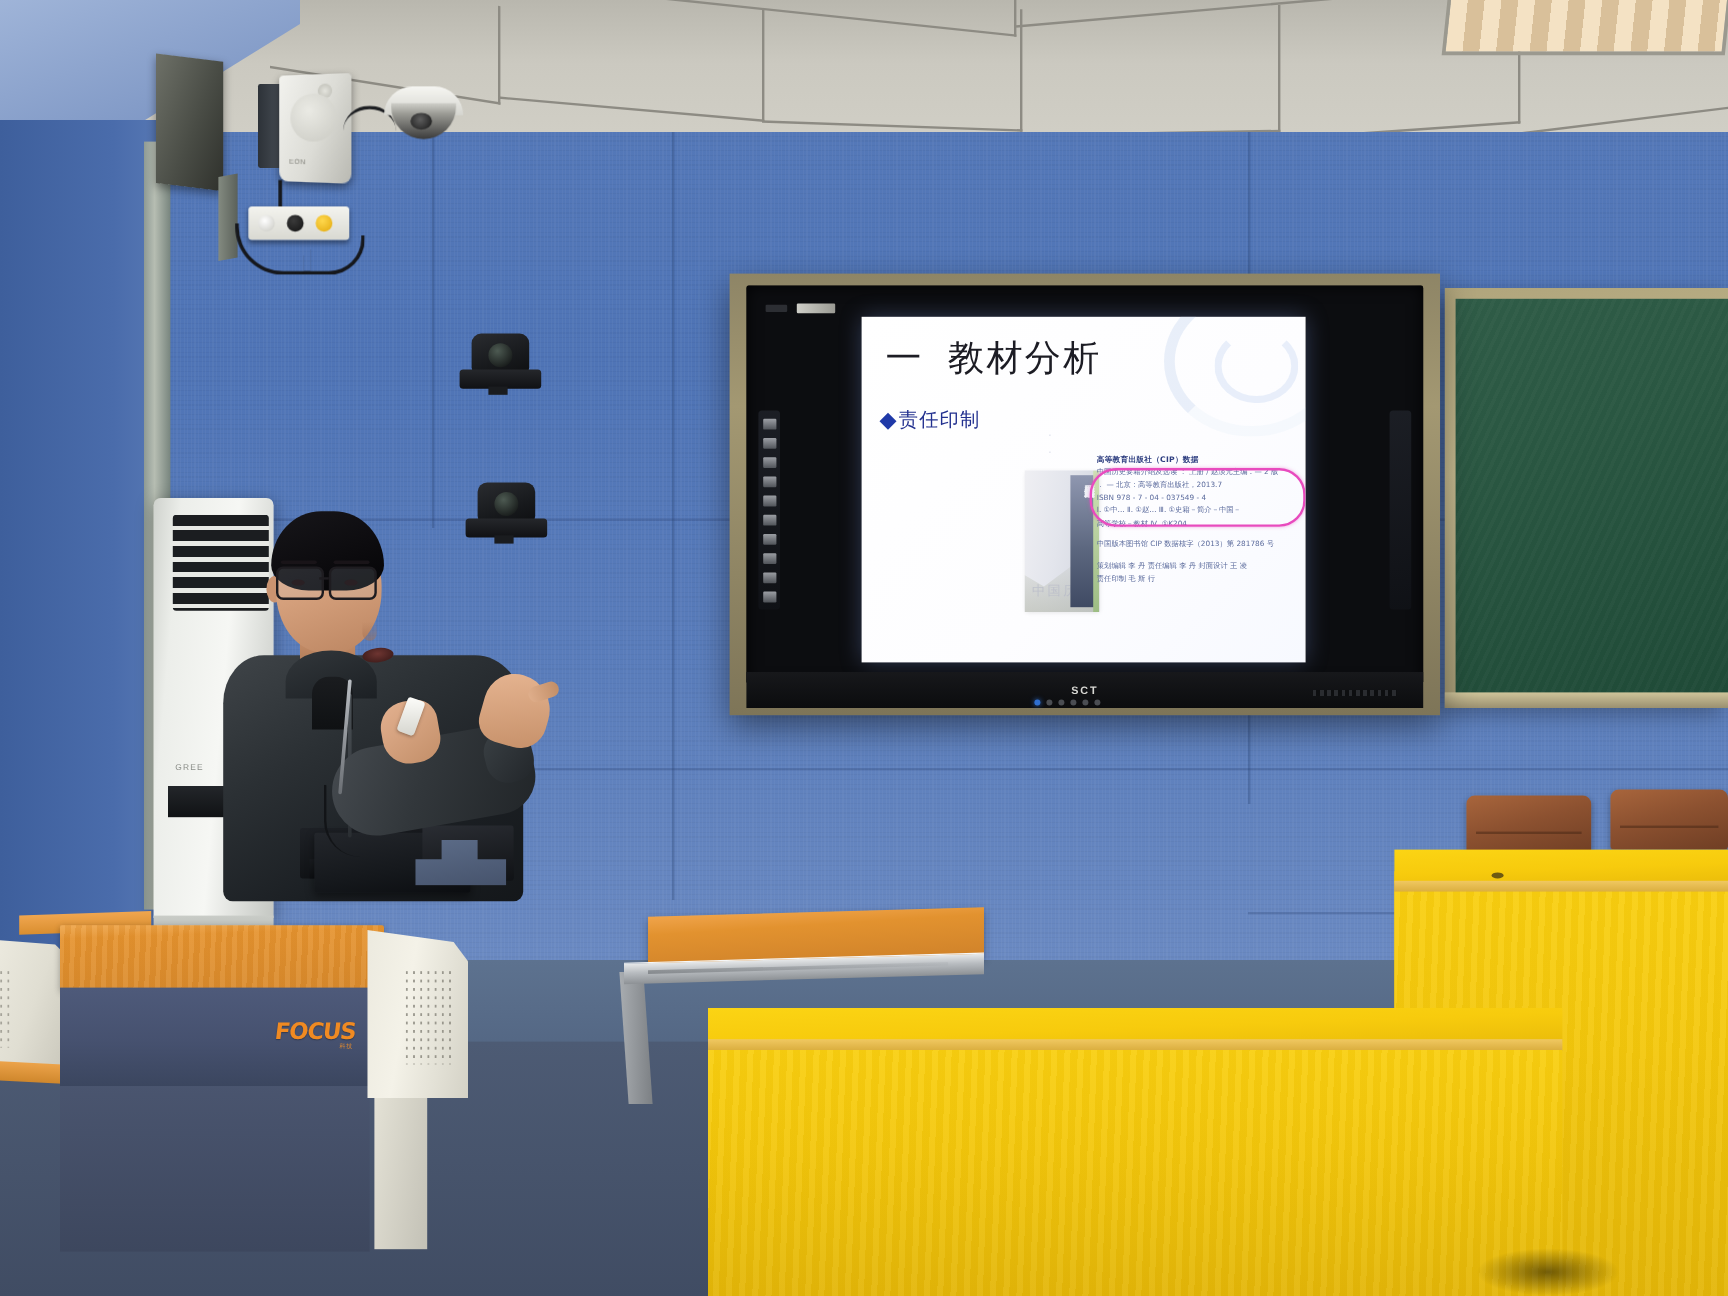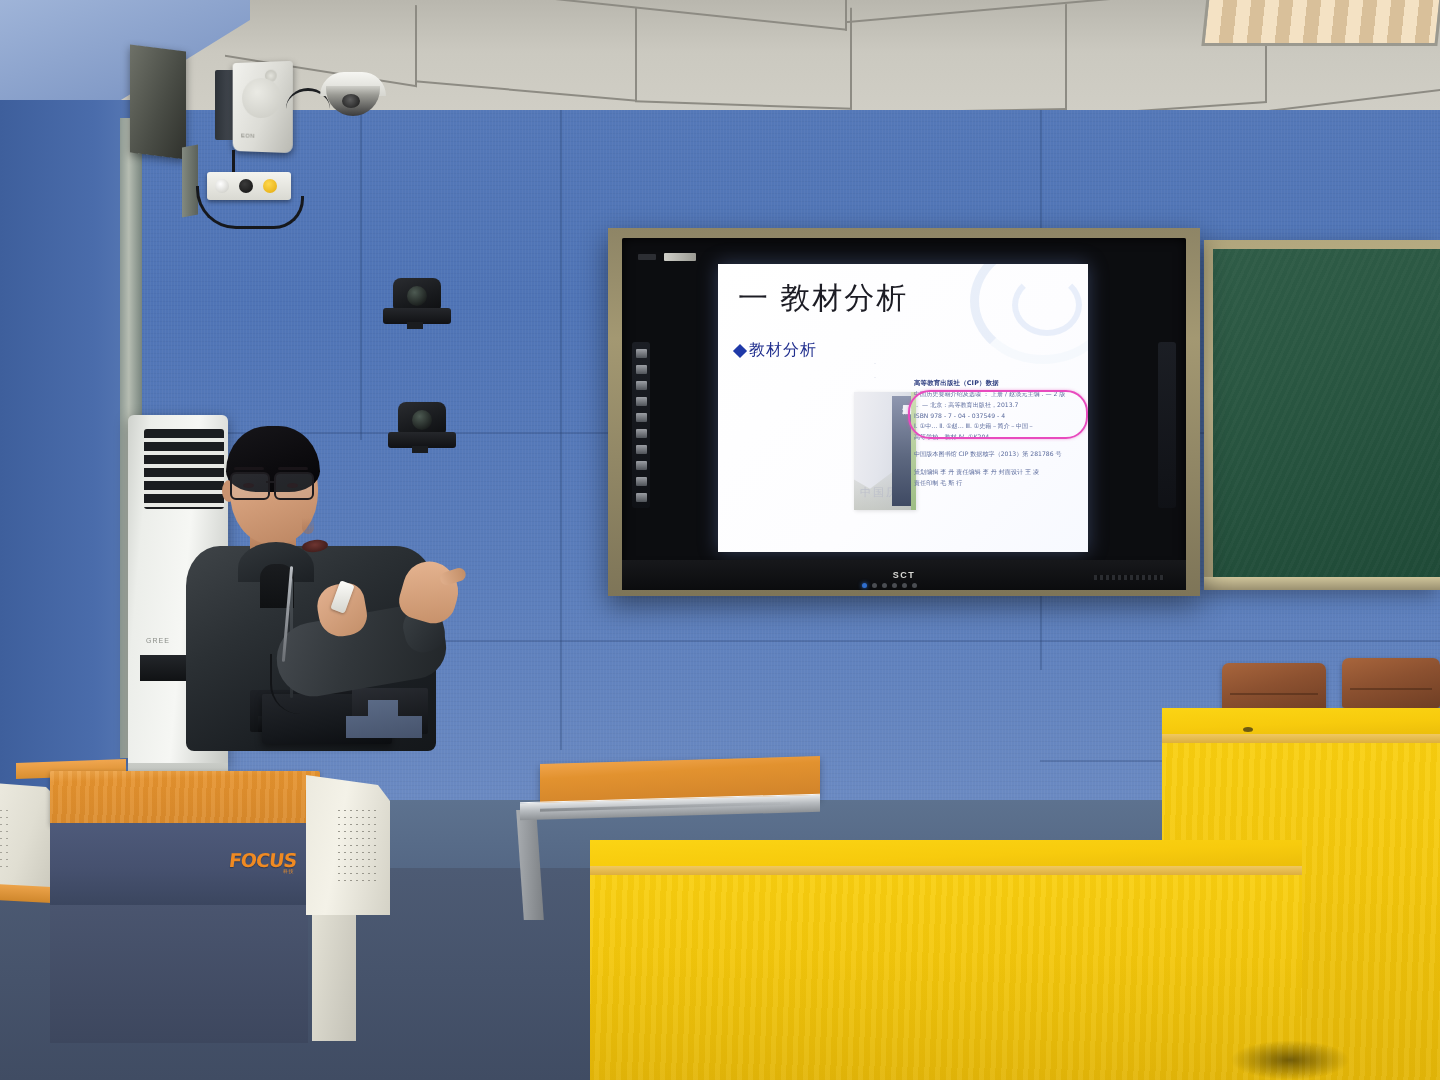--- a/index.html
+++ b/index.html
@@ -248,21 +248,21 @@
     border:9px solid rgba(185,205,235,.30);
     border-right-color:rgba(205,220,242,.16);
     border-bottom-color:rgba(205,220,242,.12);
   }
   .slide .swirl2{
     position:absolute;right:6px;top:10px;width:58px;height:50px;border-radius:50%;
     border:6px solid rgba(190,210,238,.33);border-top-color:transparent;
   }
   .slide-title{
     position:absolute;left:20px;top:14px;font-size:30px;color:#1c1c24;
-    font-family:Liberation Sans, sans-serif;letter-spacing:2px;white-space:nowrap;
+    font-family:Liberation Mono, monospace;letter-spacing:2px;white-space:nowrap;
   }
   .slide-bullet{
     position:absolute;left:17px;top:76px;display:flex;align-items:center;gap:4px;
   }
   .slide-bullet .dia{
     width:10px;height:10px;background:#1f39a8;transform:rotate(45deg);
   }
   .slide-bullet .txt{
     font-size:16px;color:#22308f;font-family:"DejaVu Serif",serif;letter-spacing:1px;
   }
@@ -706,21 +706,21 @@
       </div>
 
       <div class="slide">
         <div class="swirl"></div>
         <div class="swirl2"></div>
 
         <div class="slide-title">一  教材分析</div>
 
         <div class="slide-bullet">
           <span class="dia"></span>
-          <span class="txt">教材分析</span>
+          <span class="txt">责任印制</span>
         </div>
 
         <div class="tickmarks">·<br>·</div>
 
         <div class="book">
           <div class="mountain"></div>
           <div class="scribble">中国历史</div>
           <div class="spine"></div>
           <div class="greenbar"></div>
           <div class="vtitle">中国历史要籍介绍及选读上册</div>

